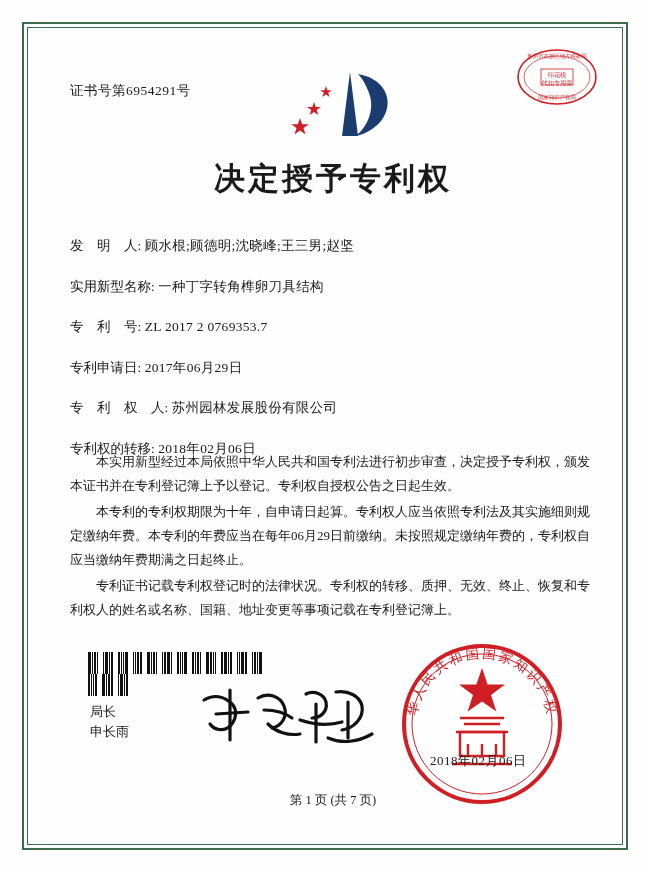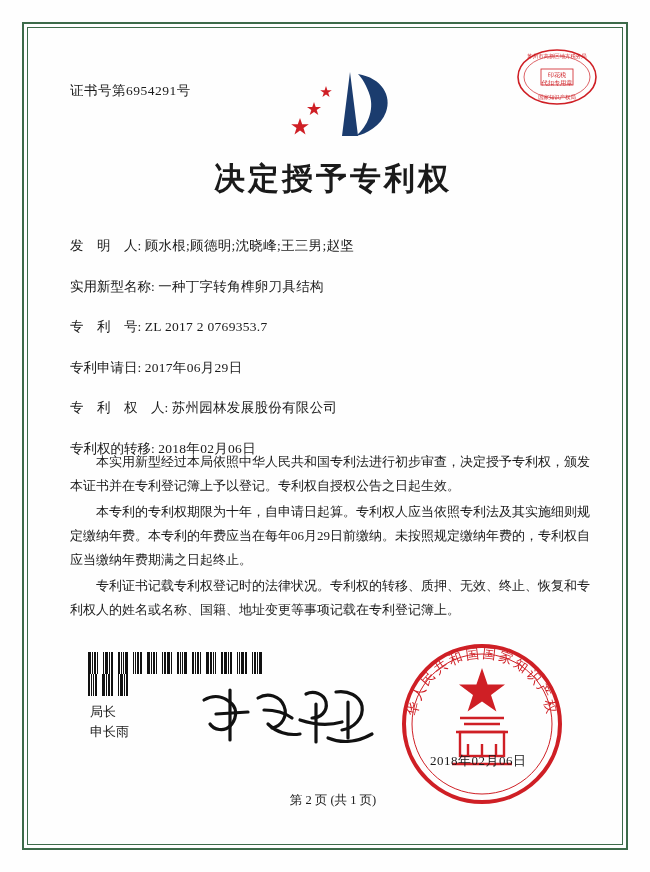--- a/index.html
+++ b/index.html
@@ -294,16 +294,16 @@
           <path id="arcTop" d="M 18 84 A 66 66 0 0 1 150 84"></path>
         </defs>
         <text font-size="13.5" fill="#cf1f25" font-family="DejaVu Sans, sans-serif" letter-spacing="2.5">
           <textPath href="#arcTop" startOffset="50%" text-anchor="middle">中华人民共和国国家知识产权局</textPath>
         </text>
       </svg>
     </div>
 
     <div class="seal-date">2018年02月06日</div>
 
-    <div class="footer">第 2 页 (共 1 页)</div>
+    <div class="footer">第 1 页 (共 7 页)</div>
 
   </div>
 </div>
 
 </body></html>

